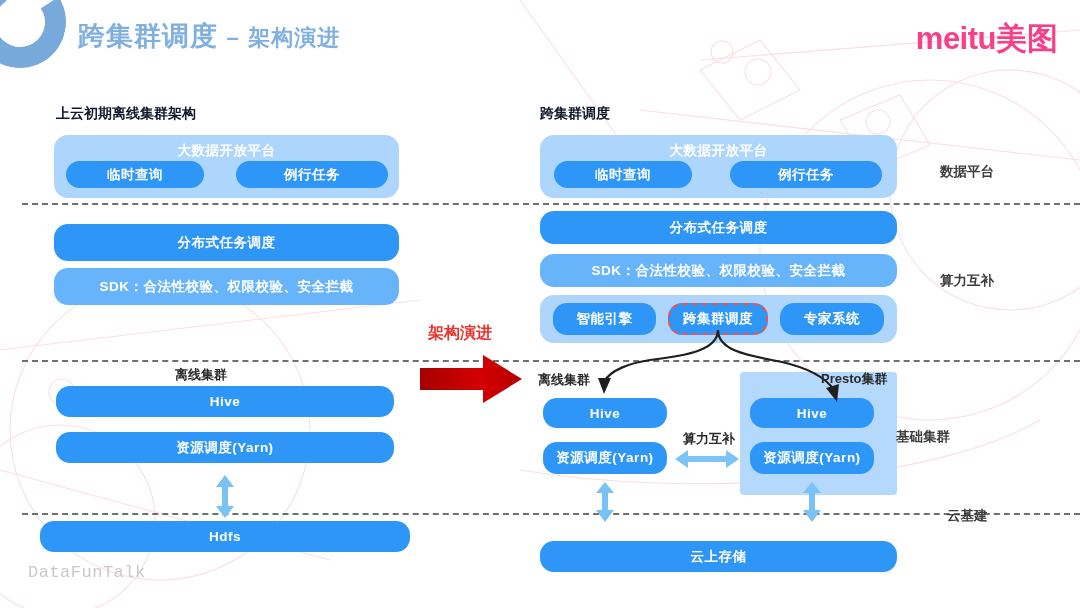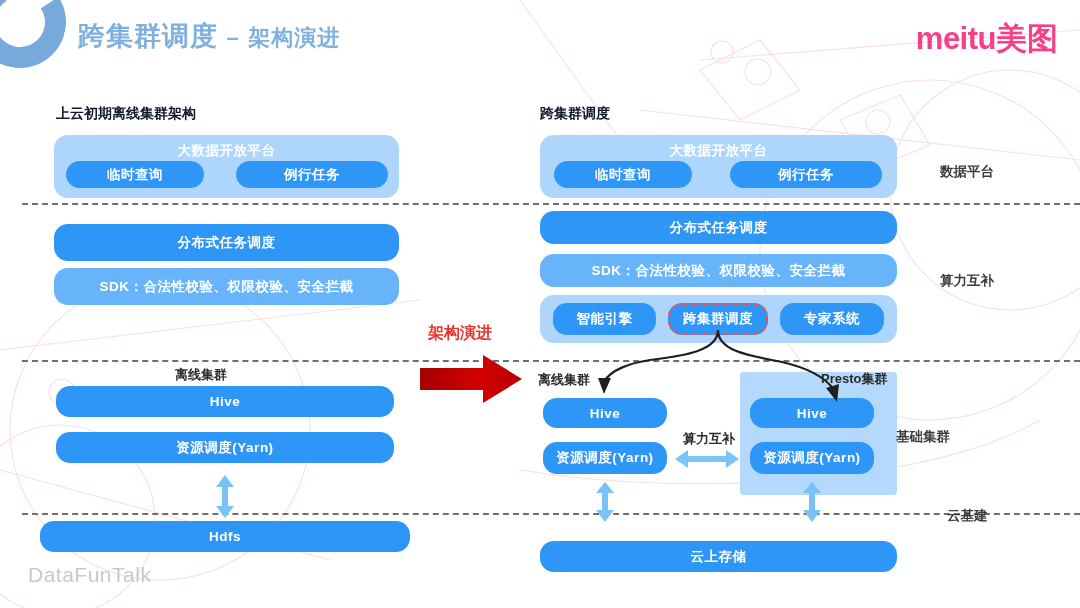--- a/index.html
+++ b/index.html
@@ -86,22 +86,22 @@
     font-size: 16px; font-weight: bold; color: #e8322b;
     z-index: 6; white-space: nowrap;
   }
   #evo-arrow { position: absolute; left: 420px; top: 355px; z-index: 5; }
 
   
   #branch { position: absolute; left: 530px; top: 330px; z-index: 5; }
 
   #watermark {
     position: absolute; left: 28px; top: 563px;
-    font-size: 21px; color: #c9c9c9; letter-spacing: .5px;
-    font-family: Liberation Sans, sans-serif; z-index: 3;
+    font-size: 17px; color: #c9c9c9; letter-spacing: .5px;
+    font-family: Liberation Mono, monospace; z-index: 3;
   }
 </style>
 </head>
 <body>
 
 <div id="slide">
 
   <svg id="bg-art" width="1080" height="608" viewBox="0 0 1080 608">
     <g stroke="#f7d9de" stroke-width="1.1" fill="none" opacity="0.85">
       <circle cx="930" cy="250" r="170"></circle>

